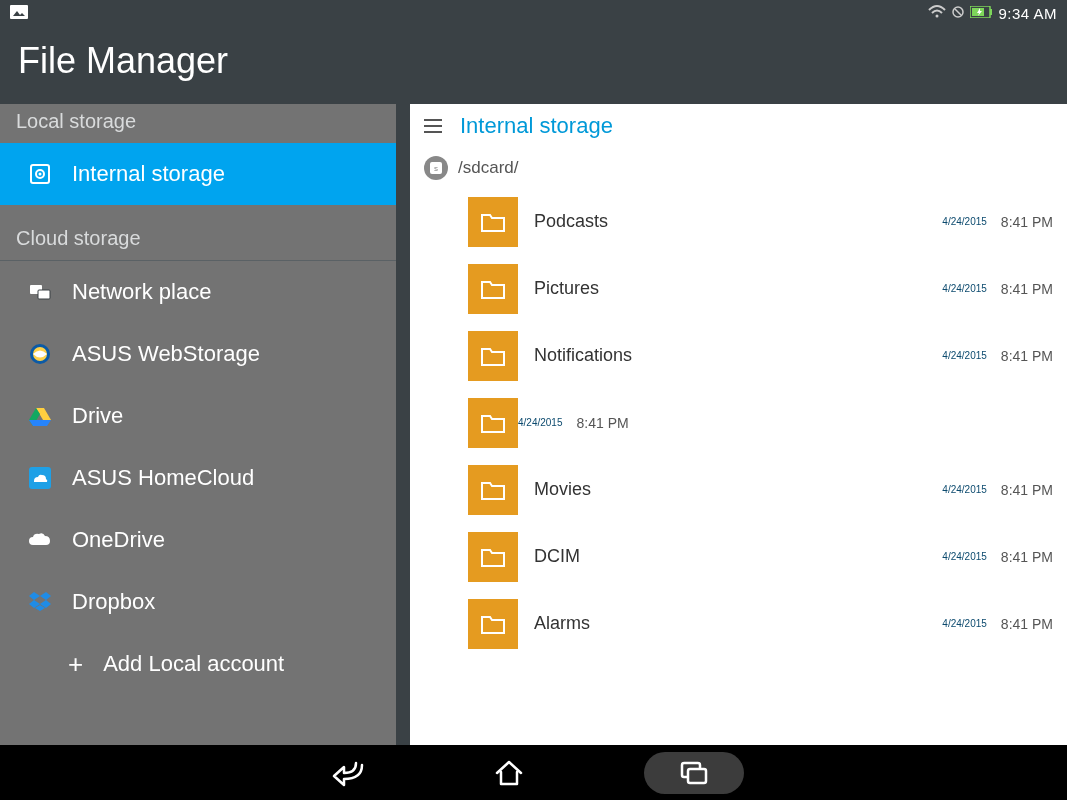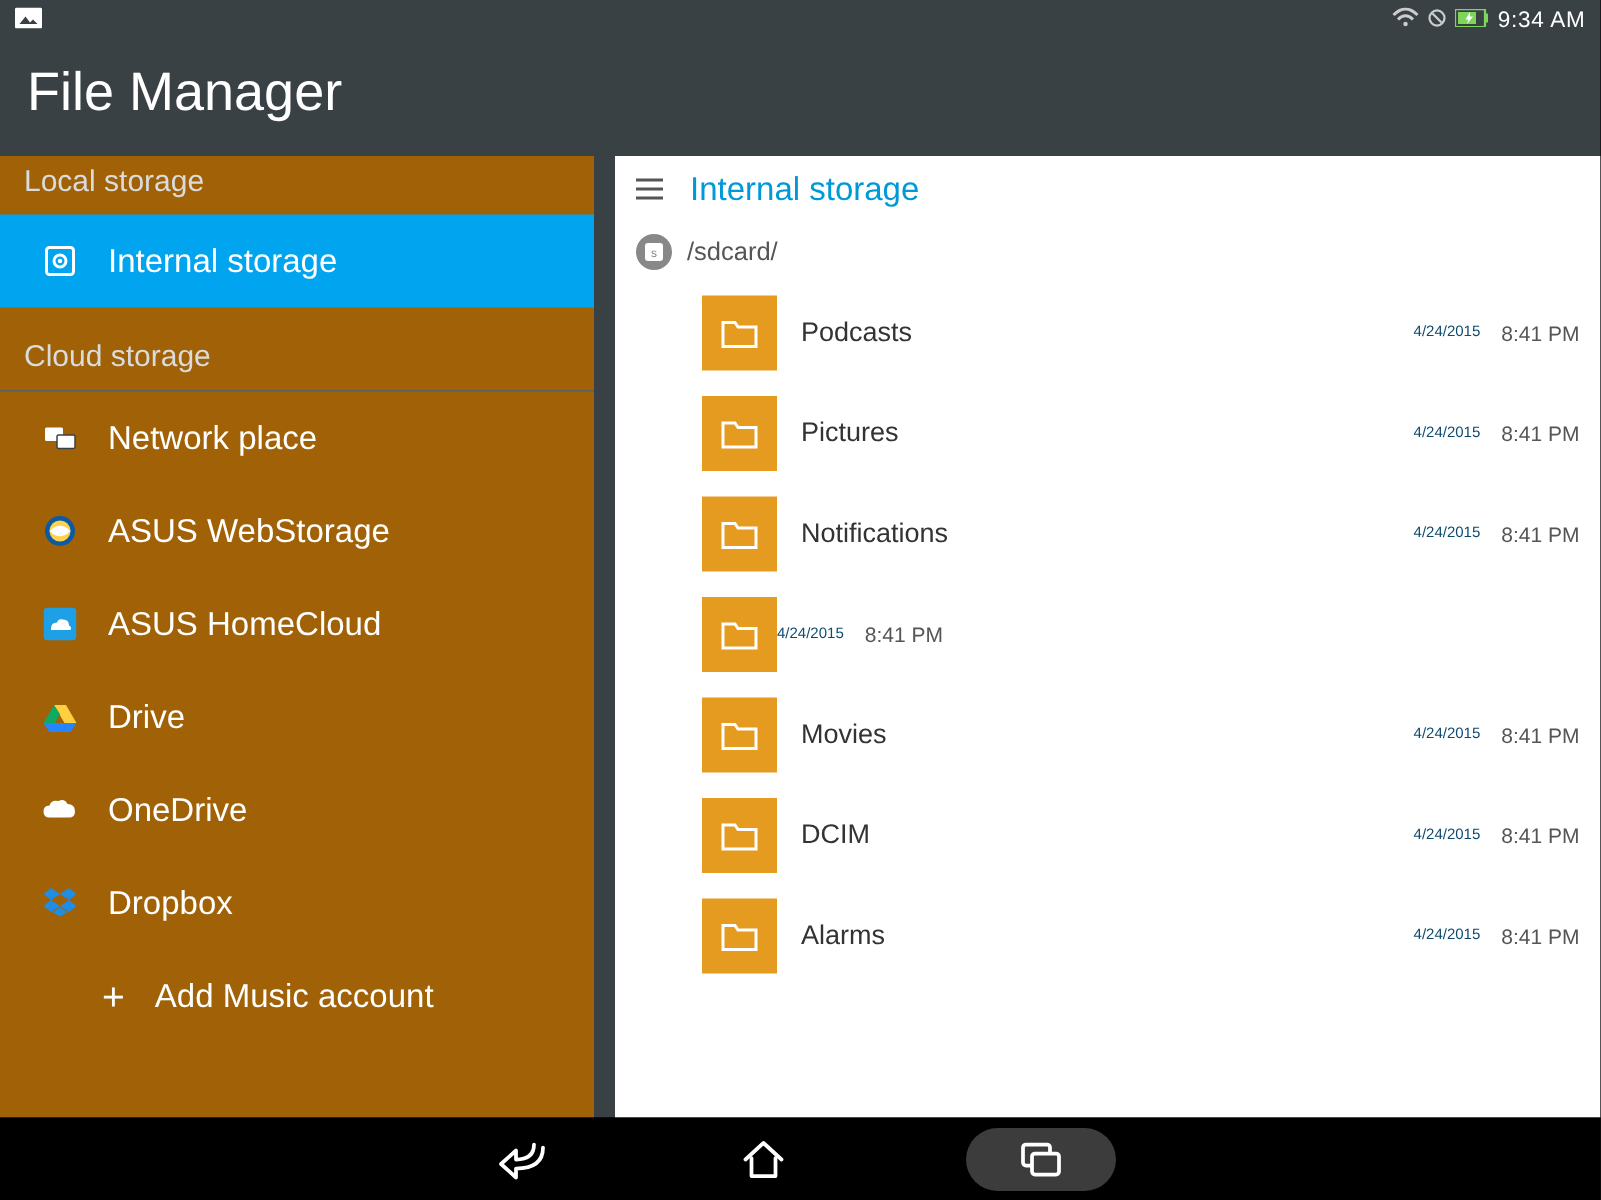--- a/index.html
+++ b/index.html
@@ -8,21 +8,21 @@
   
   .status-bar { height:26px; background:#3a4145; color:#fff; display:flex; align-items:center; padding:0 10px; font-size:14px; }
   .status-left { display:flex; align-items:center; gap:6px; }
   .status-right { margin-left:auto; display:flex; align-items:center; gap:6px; }
   .status-right .time { font-size:15px; letter-spacing:0.5px; }
   
   .app-body { flex:1; display:flex; flex-direction:column; background:#3a4145; }
   .app-title { color:#fff; font-size:36px; font-weight:300; padding:14px 4px 22px 18px; }
   .split { flex:1; display:flex; }
   
-  .sidebar { width:396px; background:#a16207; color:#fff; display:flex; flex-direction:column; }
+  .sidebar { width:396px; background:#737373; color:#fff; display:flex; flex-direction:column; }
   .section-header { font-size:20px; font-weight:300; color:#d9dbdc; padding:6px 16px 10px 16px; }
   .divider { border-bottom:1px solid #5a6165; margin:0 0 0 0; }
   .side-item { display:flex; align-items:center; height:62px; padding:0 16px 0 28px; gap:20px; cursor:pointer; }
   .side-item.selected { background:#00a4ef; }
   .side-item .label { font-size:22px; font-weight:300; color:#fff; }
   .side-item.selected .label { font-weight:400; }
   .side-icon { width:24px; height:24px; display:flex; align-items:center; justify-content:center; flex-shrink:0; }
   .add-item { padding-left:68px; gap:20px; }
   .add-item .plus { font-size:26px; font-weight:300; }
   
@@ -125,36 +125,36 @@
                 <circle cx="11" cy="11" r="7" fill="#ffd24a"></circle>
                 <path d="M4 11 Q11 4 18 11 Q11 18 4 11" fill="#fff"></path>
               </svg>
           </span>
           <span class="label">ASUS WebStorage</span>
         </div>
 
         <div class="side-item">
           <span class="side-icon">
             <svg width="22" height="22" viewBox="0 0 22 22">
-                <rect x="0" y="0" width="22" height="22" rx="3" fill="#1ea0e6"></rect>
-                <path d="M5 14 Q5 10 9 10 Q10 7 13 8 Q17 8 17 12 Q19 13 18 15 L5 15 Z" fill="#fff"></path>
-              </svg>
-          </span>
-          <span class="label">ASUS HomeCloud</span>
-        </div>
-
-        <div class="side-item">
-          <span class="side-icon">
-            <svg width="22" height="22" viewBox="0 0 22 22">
                 <polygon points="7,3 15,3 22,15 14,15" fill="#ffcf3f"></polygon>
                 <polygon points="7,3 0,15 4,21 11,9" fill="#11a861"></polygon>
                 <polygon points="0,15 4,21 18,21 22,15" fill="#2684fc"></polygon>
               </svg>
           </span>
           <span class="label">Drive</span>
+        </div>
+
+        <div class="side-item">
+          <span class="side-icon">
+            <svg width="22" height="22" viewBox="0 0 22 22">
+                <rect x="0" y="0" width="22" height="22" rx="3" fill="#1ea0e6"></rect>
+                <path d="M5 14 Q5 10 9 10 Q10 7 13 8 Q17 8 17 12 Q19 13 18 15 L5 15 Z" fill="#fff"></path>
+              </svg>
+          </span>
+          <span class="label">ASUS HomeCloud</span>
         </div>
 
         <div class="side-item">
           <span class="side-icon">
             <svg width="24" height="16" viewBox="0 0 24 16">
                 <path d="M5 13 Q1 13 1 9 Q1 5 5 5 Q6 1 11 2 Q15 0 17 4 Q22 4 22 9 Q22 13 18 13 Z" fill="#fff"></path>
               </svg>
           </span>
           <span class="label">OneDrive</span>
         </div>
@@ -167,21 +167,21 @@
                 <polygon points="5,8 11,12 5,16 0,12" fill="#1f8ce6"></polygon>
                 <polygon points="17,8 22,12 17,16 11,12" fill="#1f8ce6"></polygon>
                 <polygon points="11,13 16,16 11,19 6,16" fill="#1f8ce6"></polygon>
               </svg>
           </span>
           <span class="label">Dropbox</span>
         </div>
 
         <div class="side-item add-item">
           <span class="plus">+</span>
-          <span class="label">Add Music account</span>
+          <span class="label">Add Local account</span>
         </div>
 
       </div>
 
       <div class="content">
 
         <div class="content-header">
           <div class="hamburger">
             <span></span>
               <span></span>

